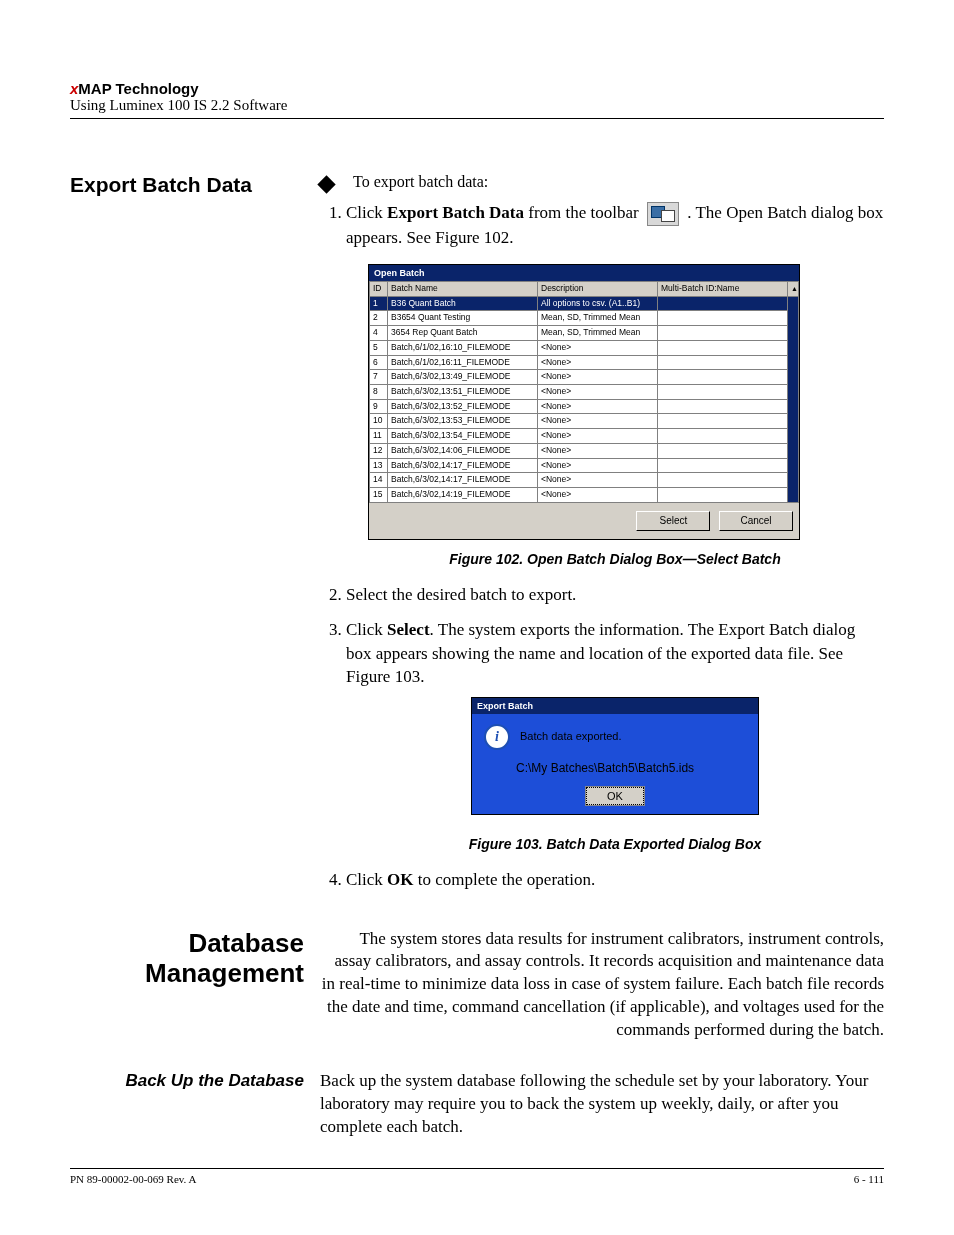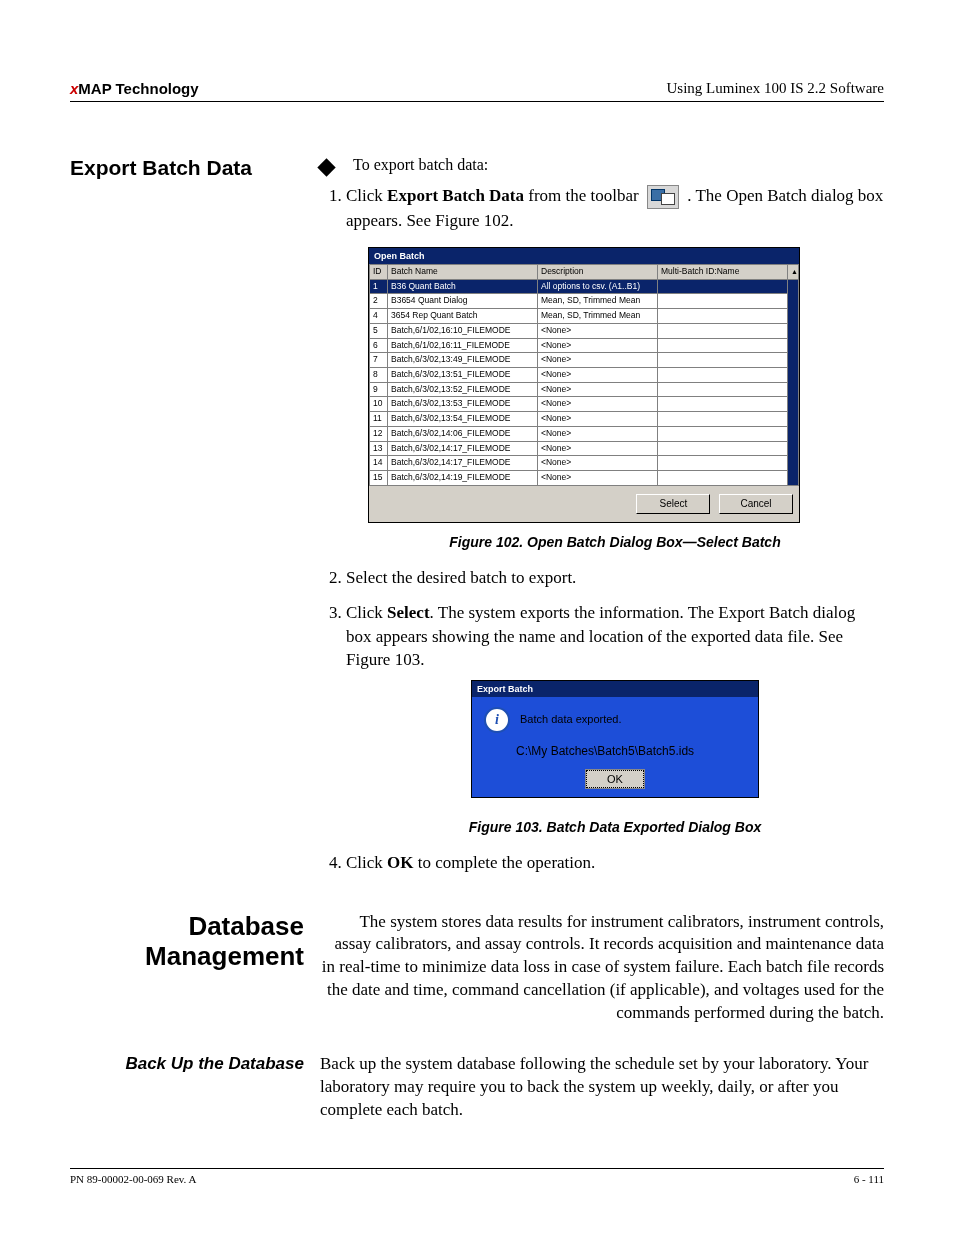--- a/index.html
+++ b/index.html
@@ -17,20 +17,21 @@
     position: relative;
     min-height: 1235px;
   }
   
   .hdr {
     display: flex;
     justify-content: space-between;
     border-bottom: 1px solid #000;
     padding-bottom: 4px;
     margin-bottom: 54px;
+    flex-direction: column;
   }
   .hdr-left {
     font-family: Arial, Helvetica, sans-serif;
     font-weight: bold;
     font-size: 15px;
   }
   .hdr-left .x { font-style: italic; color: #c00; }
   .hdr-right { font-size: 15px; }
   
   .ftr {
@@ -209,21 +210,21 @@
               <tbody>
                 <tr class="sel">
                     <td>1</td>
                     <td>B36 Quant Batch</td>
                     <td>All options to csv. (A1..B1)</td>
                     <td></td>
                     <td rowspan="14" class="scroll-col"></td>
                   </tr>
                 <tr>
                     <td>2</td>
-                    <td>B3654 Quant Dialog</td>
+                    <td>B3654 Quant Testing</td>
                     <td>Mean, SD, Trimmed Mean</td>
                     <td></td>
                   </tr>
                 <tr>
                     <td>4</td>
                     <td>3654 Rep Quant Batch</td>
                     <td>Mean, SD, Trimmed Mean</td>
                     <td></td>
                   </tr>
                 <tr>

